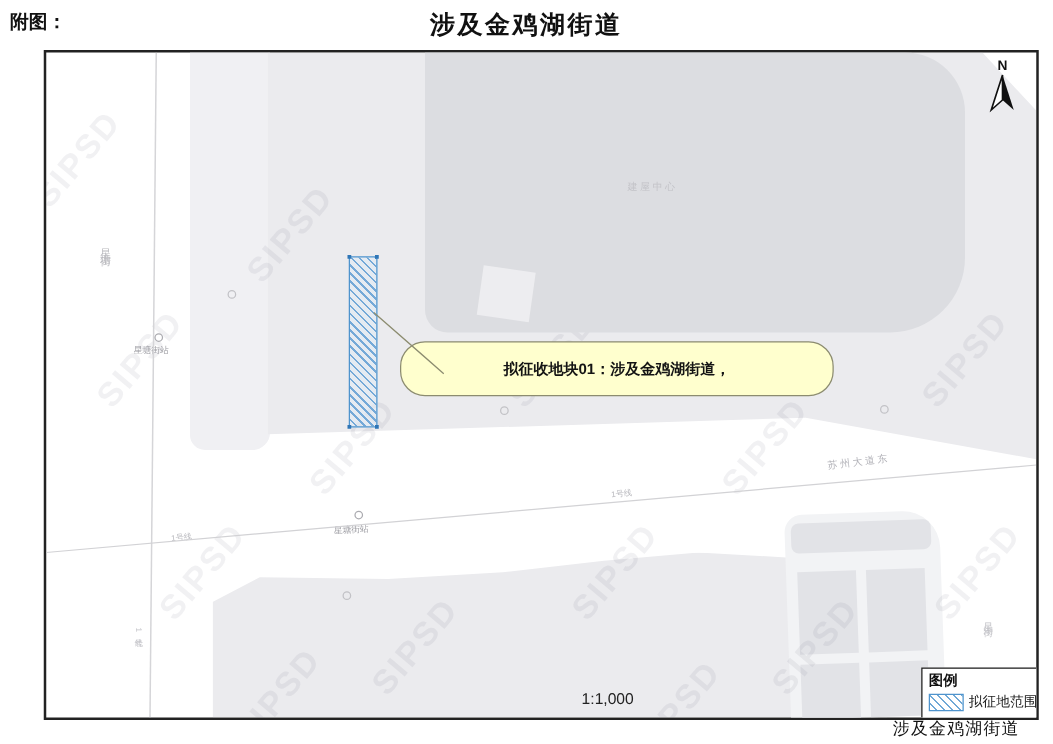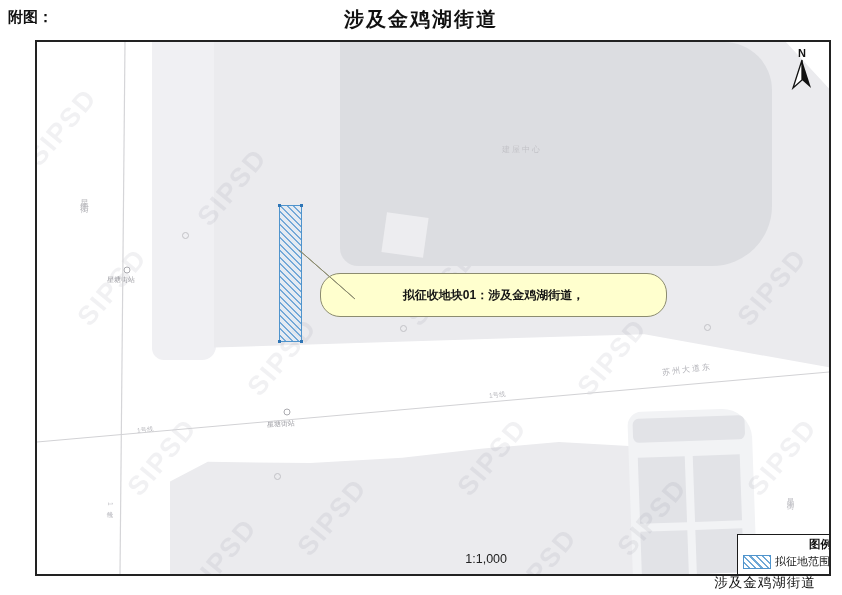--- a/index.html
+++ b/index.html
@@ -68,21 +68,21 @@
       border:1px solid #8c8c70;border-radius:20px;z-index:4;
       display:flex;flex-direction:column;justify-content:center;text-align:center;
       font-size:12px;font-weight:bold;color:#141414;line-height:1.55;}
 
   
   #north{left:752px;top:6px;width:26px;height:44px;z-index:6;text-align:center;}
   #north .n{font-size:11px;font-weight:bold;color:#111;line-height:10px;}
 
   
   #legend{left:700px;top:492px;width:89px;height:37px;border:1.5px solid #1a1a1a;background:#fff;
-      z-index:10;padding:2px 5px;font-family:"Liberation Serif",serif;text-align:right;}
+      z-index:10;padding:2px 5px;font-family:"Liberation Serif",serif;}
   #legend-title{font-size:11.5px;font-weight:bold;color:#111;}
   #legend-row{display:flex;align-items:center;margin-top:2px;}
   #legend-swatch{width:26px;height:12px;border:1px solid #4f94cd;margin-right:4px;
       background-image:repeating-linear-gradient(45deg,#fff 0 3px,#6fa8d6 3px 4.5px);}
   #legend-item-label{font-size:11px;color:#222;}
 
   
   #scale-label{left:330px;top:510px;width:140px;text-align:right;font-size:12.5px;color:#222;z-index:6;}
   #date-label{left:697px;top:574px;width:136px;text-align:center;font-size:13.5px;color:#111;
       font-family:"Liberation Serif",serif;letter-spacing:1px;}

